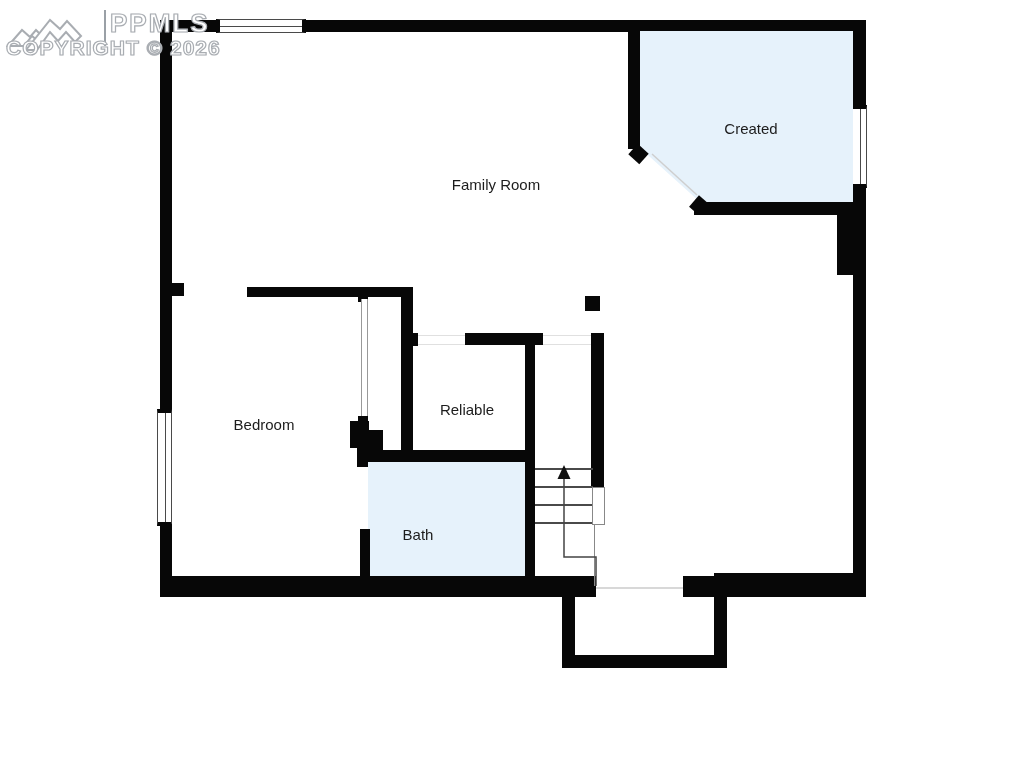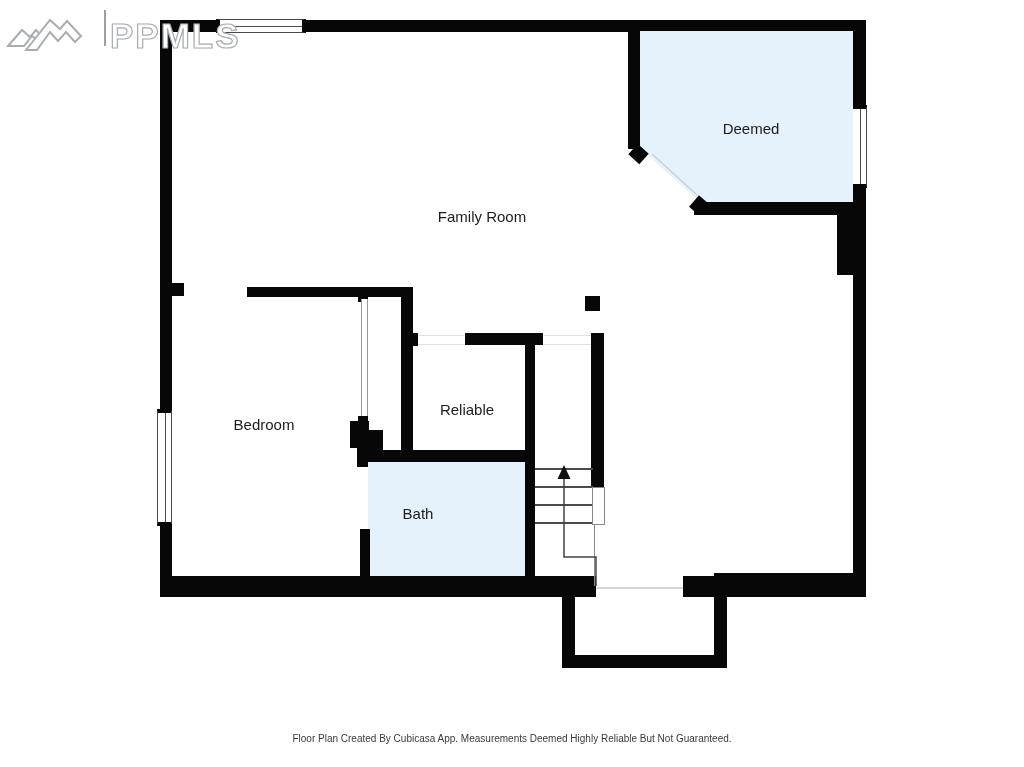--- a/index.html
+++ b/index.html
@@ -17,21 +17,21 @@
   
   .doorline-h{position:absolute;height:1px;background:#e0e0e0;}
   .door-channel{position:absolute;background:#ffffff;border-left:1px solid #999;border-right:1px solid #999;}
   .tread{position:absolute;height:2px;background:#4a4a4a;}
   .niche{position:absolute;background:#fff;border:1px solid #888;box-sizing:border-box;}
   .grayline-v{position:absolute;width:1px;background:#888;}
   
   .watermark{position:absolute;left:6px;top:4px;width:240px;height:64px;z-index:20;}
   .wm-text{position:absolute;color:#ffffff;font-weight:bold;
            -webkit-text-stroke:1.2px #a9adb2;text-shadow:0 0 1px #b5b9be;}
-  .wm-brand{left:104px;top:12px;font-size:35px;letter-spacing:2px;}
+  .wm-brand{left:104px;top:4px;font-size:26px;letter-spacing:2px;}
   .wm-copy{left:0px;top:32px;font-size:21px;letter-spacing:1px;}
   .wm-divider{position:absolute;left:98px;top:6px;width:2px;height:36px;background:#9aa0a6;}
   .caption{position:absolute;left:0;top:733px;width:1024px;text-align:center;
            font-size:10px;color:#3a3a3a;}
   svg{position:absolute;}
 </style>
 </head>
 <body>
 
 <div class="plan">
@@ -104,30 +104,30 @@
   <div class="tread" style="left:535px;top:486px;width:58px;"></div>
   <div class="tread" style="left:535px;top:504px;width:58px;"></div>
   <div class="tread" style="left:535px;top:522px;width:58px;"></div>
   <div class="niche" style="left:592px;top:487px;width:13px;height:38px;"></div>
   <div class="grayline-v" style="left:594px;top:524px;height:62px;"></div>
   <svg style="left:530px;top:455px;" width="80" height="135" viewBox="0 0 80 135">
     <polyline points="66,131 66,102 34,102 34,23" fill="none" stroke="#444" stroke-width="1.5"></polyline>
     <polygon points="27.5,24 40.5,24 34,10" fill="#111"></polygon>
   </svg>
 
-  <div class="room-label" style="left:411px;top:176px;width:142px;margin-top:32px;">Family Room</div>
-  <div class="room-label" style="left:700px;top:120px;width:102px;">Deemed</div>
+  <div class="room-label" style="left:425px;top:176px;width:142px;">Family Room</div>
+  <div class="room-label" style="left:700px;top:120px;width:102px;">Created</div>
   <div class="room-label" style="left:210px;top:416px;width:108px;">Bedroom</div>
   <div class="room-label" style="left:420px;top:401px;width:94px;">Reliable</div>
-  <div class="room-label" style="left:370px;top:505px;width:96px;">Bath</div>
+  <div class="room-label" style="left:370px;top:526px;width:96px;">Bath</div>
 
   <div class="watermark">
     <svg style="left:0;top:2px;" width="100" height="46" viewBox="0 0 100 46">
       <polygon points="2,40 16,24 24,31 30,24 37,31 33,36 26,30 18,40" fill="#ffffff" stroke="#a9adb2" stroke-width="2"></polygon>
       <polygon points="20,44 44,14 54,23 61,15 75,30 69,36 60,26 52,35 44,26 31,44" fill="#ffffff" stroke="#a9adb2" stroke-width="2"></polygon>
     </svg>
     <div class="wm-divider"></div>
     <div class="wm-text wm-brand">PPMLS</div>
+    <div class="wm-text wm-copy">COPYRIGHT © 2026</div>
   </div>
 
-  <div class="caption">Floor Plan Created By Cubicasa App. Measurements Deemed Highly Reliable But Not Guaranteed.</div>
 
 </div>
 
 </body></html>

